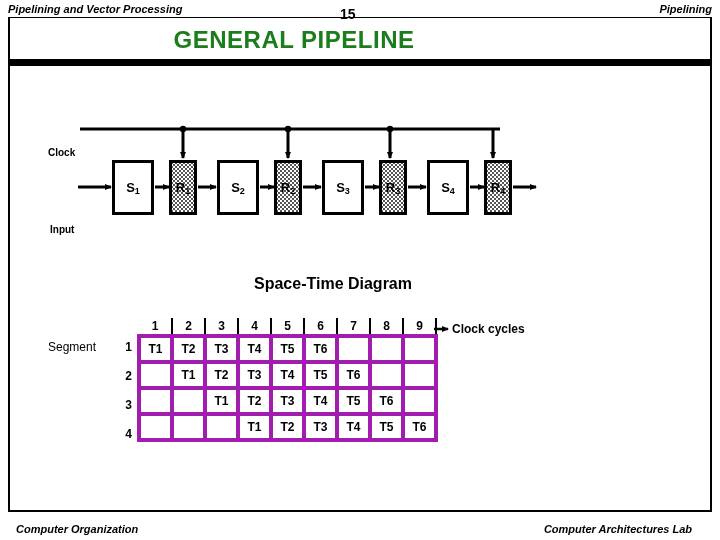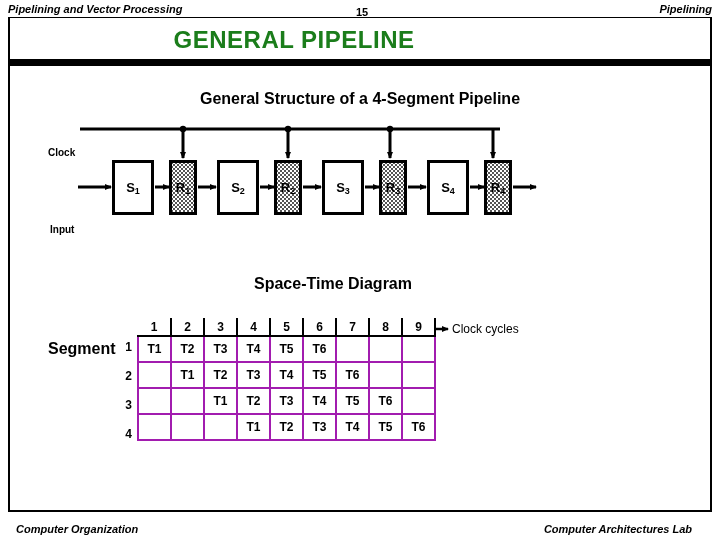--- a/index.html
+++ b/index.html
@@ -19,21 +19,21 @@
   
   .runhead {
     position: absolute;
     font-style: italic;
     font-weight: bold;
     font-size: 11px;
     color: #000;
     white-space: nowrap;
   }
   #runhead-left  { left: 8px;  top: 3px; }
-  #runhead-page  { left: 356px; top: 6px; font-style: normal; font-weight: bold; font-size: 11px; }
+  #runhead-page  { left: 340px; top: 6px; font-style: normal; font-weight: bold; font-size: 14px; }
   #runhead-right { right: 8px; top: 3px; }
 
   
   #title-frame {
     position: absolute;
     left: 8px; top: 17px;
     width: 704px; height: 45px;
     border-left: 2px solid #000;
     border-right: 2px solid #000;
     border-top: 1px solid #000;
@@ -112,21 +112,21 @@
   .pbox sub { font-size: 9px; vertical-align: baseline; position: relative; top: 3px; }
 
   
   #st-wrap { position: absolute; left: 137px; top: 318px; }
   table.st {
     border-collapse: collapse;
     table-layout: fixed;
   }
   table.st td {
     width: 33px; height: 26px;
-    border: 2px solid #a21caf;
+    border: 4px solid #a21caf;
     text-align: center;
     vertical-align: middle;
     font-size: 12px;
     font-weight: bold;
     color: #000;
     padding: 0;
   }
   table.st tr.hdr td {
     height: 18px;
     border-top: none;
@@ -134,34 +134,34 @@
     border-right: none;
     border-bottom: 2px solid #000;
     font-size: 12px;
   }
   table.st tr.hdr td.vsep { border-right: 2px solid #000; }
   table.st td.empty { }
 
   #segment-label {
     position: absolute;
     left: 48px; top: 340px;
-    font-size: 16px; font-weight: bold; color: #000;
+    font-size: 12px; font-weight: normal; color: #000;
     white-space: nowrap;
   }
   .rowlbl {
     position: absolute;
     left: 118px;
     width: 14px;
     text-align: right;
     font-size: 12px; font-weight: bold; color: #000;
   }
   #clock-cycles-label {
     position: absolute;
     left: 452px; top: 322px;
-    font-size: 12px; font-weight: normal; color: #000;
+    font-size: 12px; font-weight: bold; color: #000;
     white-space: nowrap;
   }
 
   
   .footer {
     position: absolute;
     top: 523px;
     font-style: italic;
     font-weight: bold;
     font-size: 11px;
@@ -181,21 +181,20 @@
   <div class="runhead" id="runhead-left">Pipelining and Vector Processing</div>
   <div class="runhead" id="runhead-page">15</div>
   <div class="runhead" id="runhead-right">Pipelining</div>
 
   <div id="title-frame"></div>
   <div id="slide-title">GENERAL  PIPELINE</div>
   <div id="title-rule"></div>
 
   <div id="body-frame"></div>
 
-  <div class="section-heading" id="struct-heading">General Structure of a 4-Segment Pipeline</div>
 
   <div class="lbl" id="clock-label">Clock</div>
   <div class="lbl" id="input-label">Input</div>
 
   <svg class="overlay" width="720" height="540">
     <defs>
       <marker id="ah" markerWidth="7" markerHeight="7" refX="6" refY="3" orient="auto" markerUnits="userSpaceOnUse">
         <path d="M0,0 L7,3 L0,6 z" fill="#000"></path>
       </marker>
     </defs>

